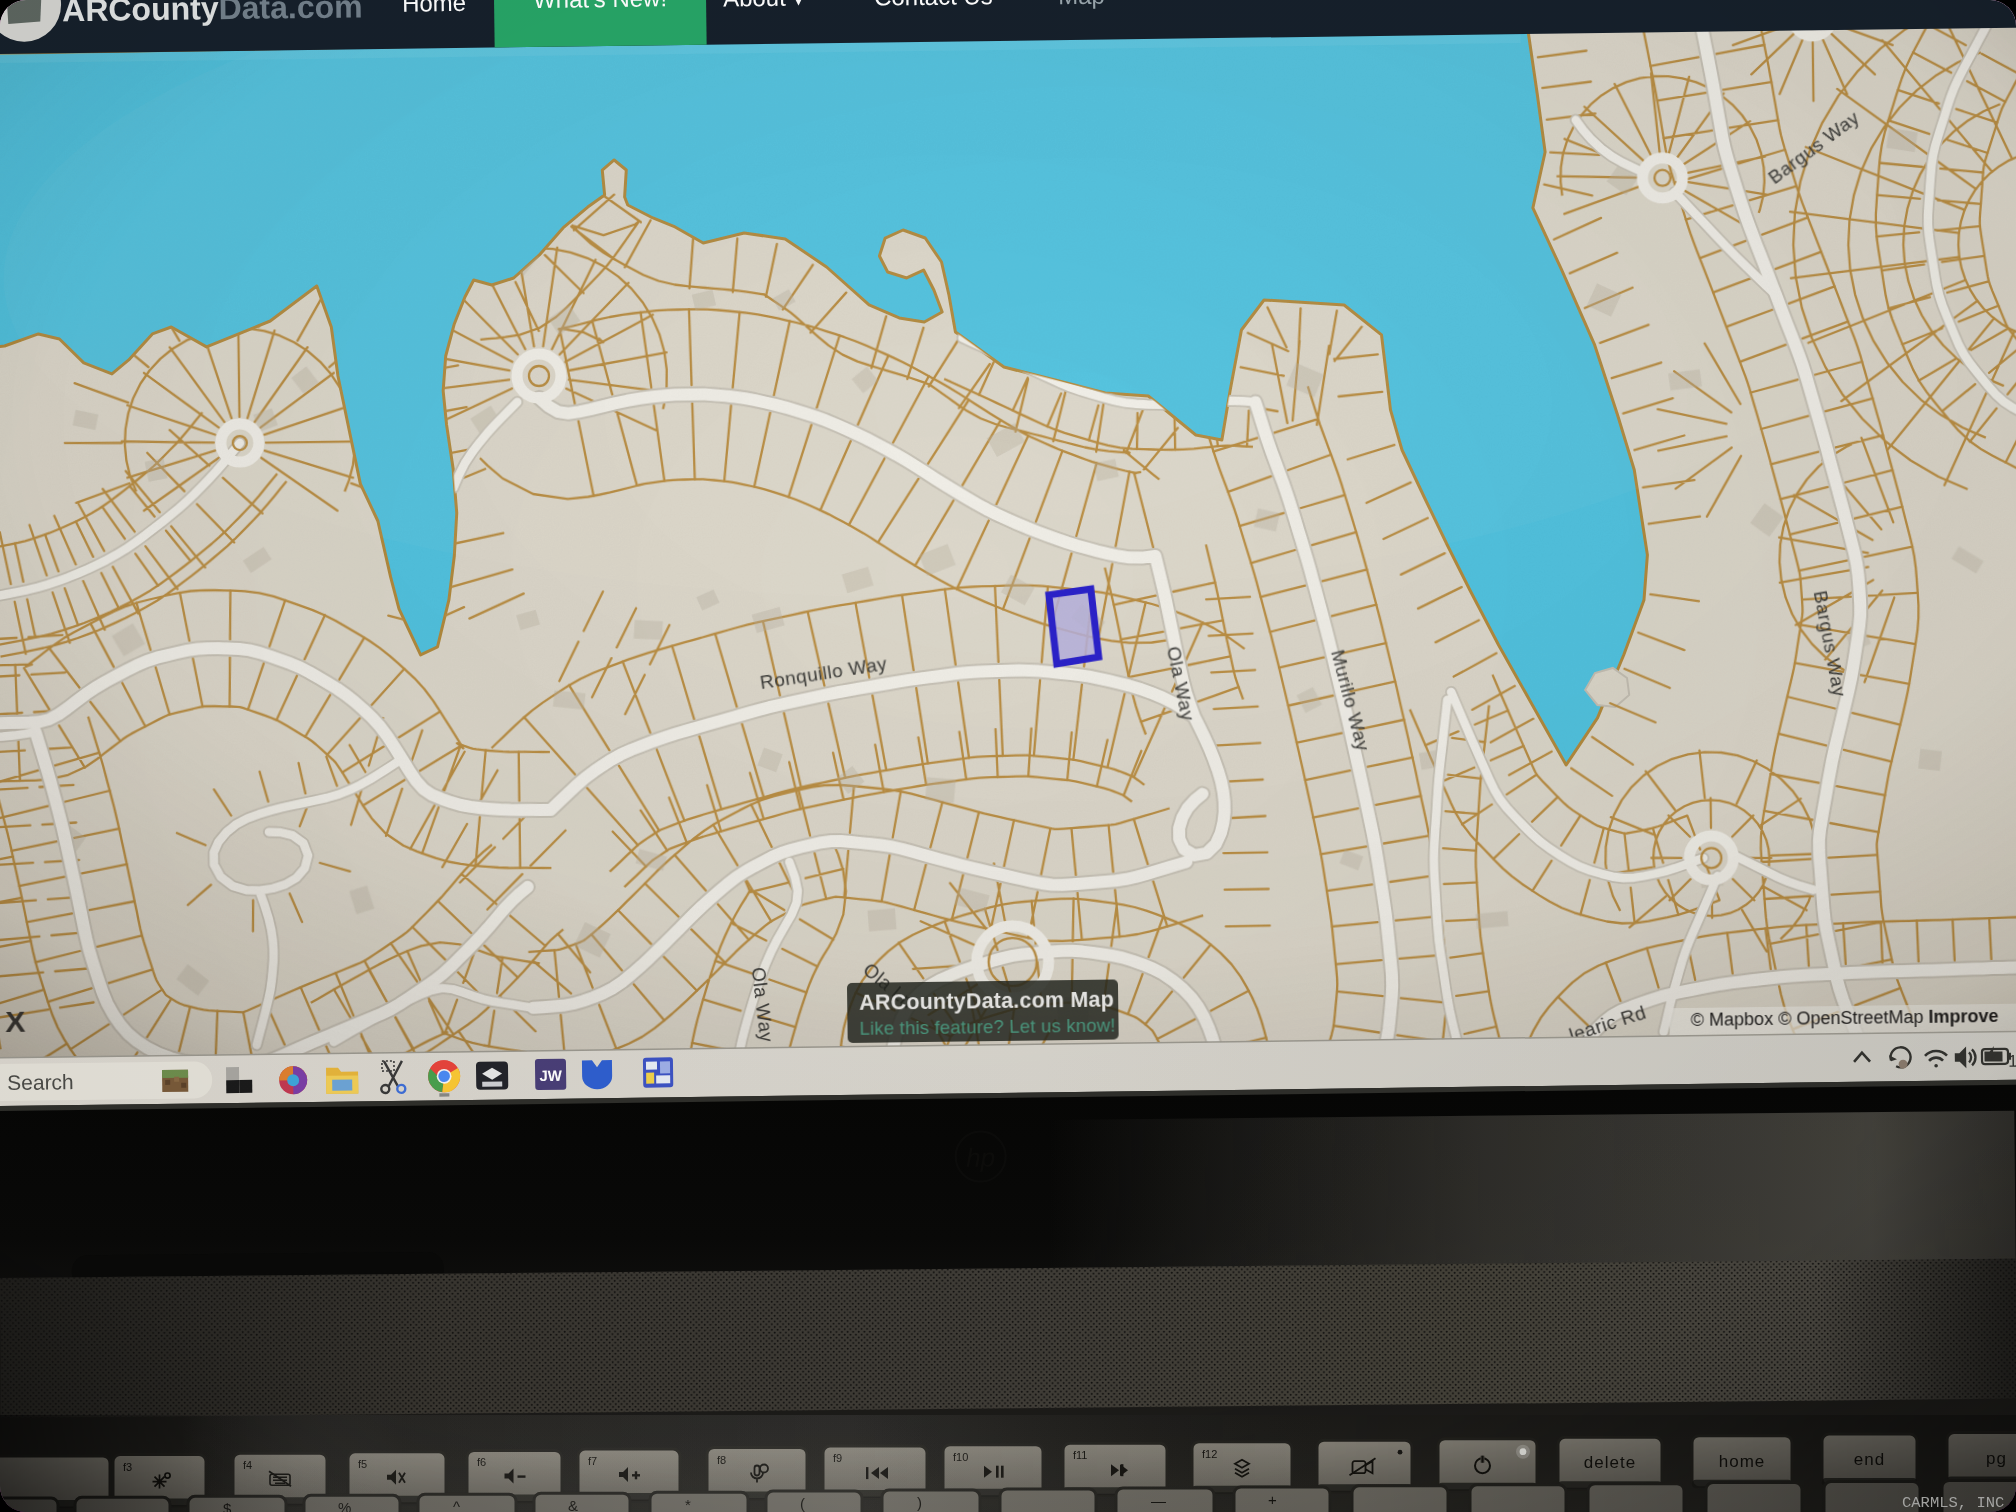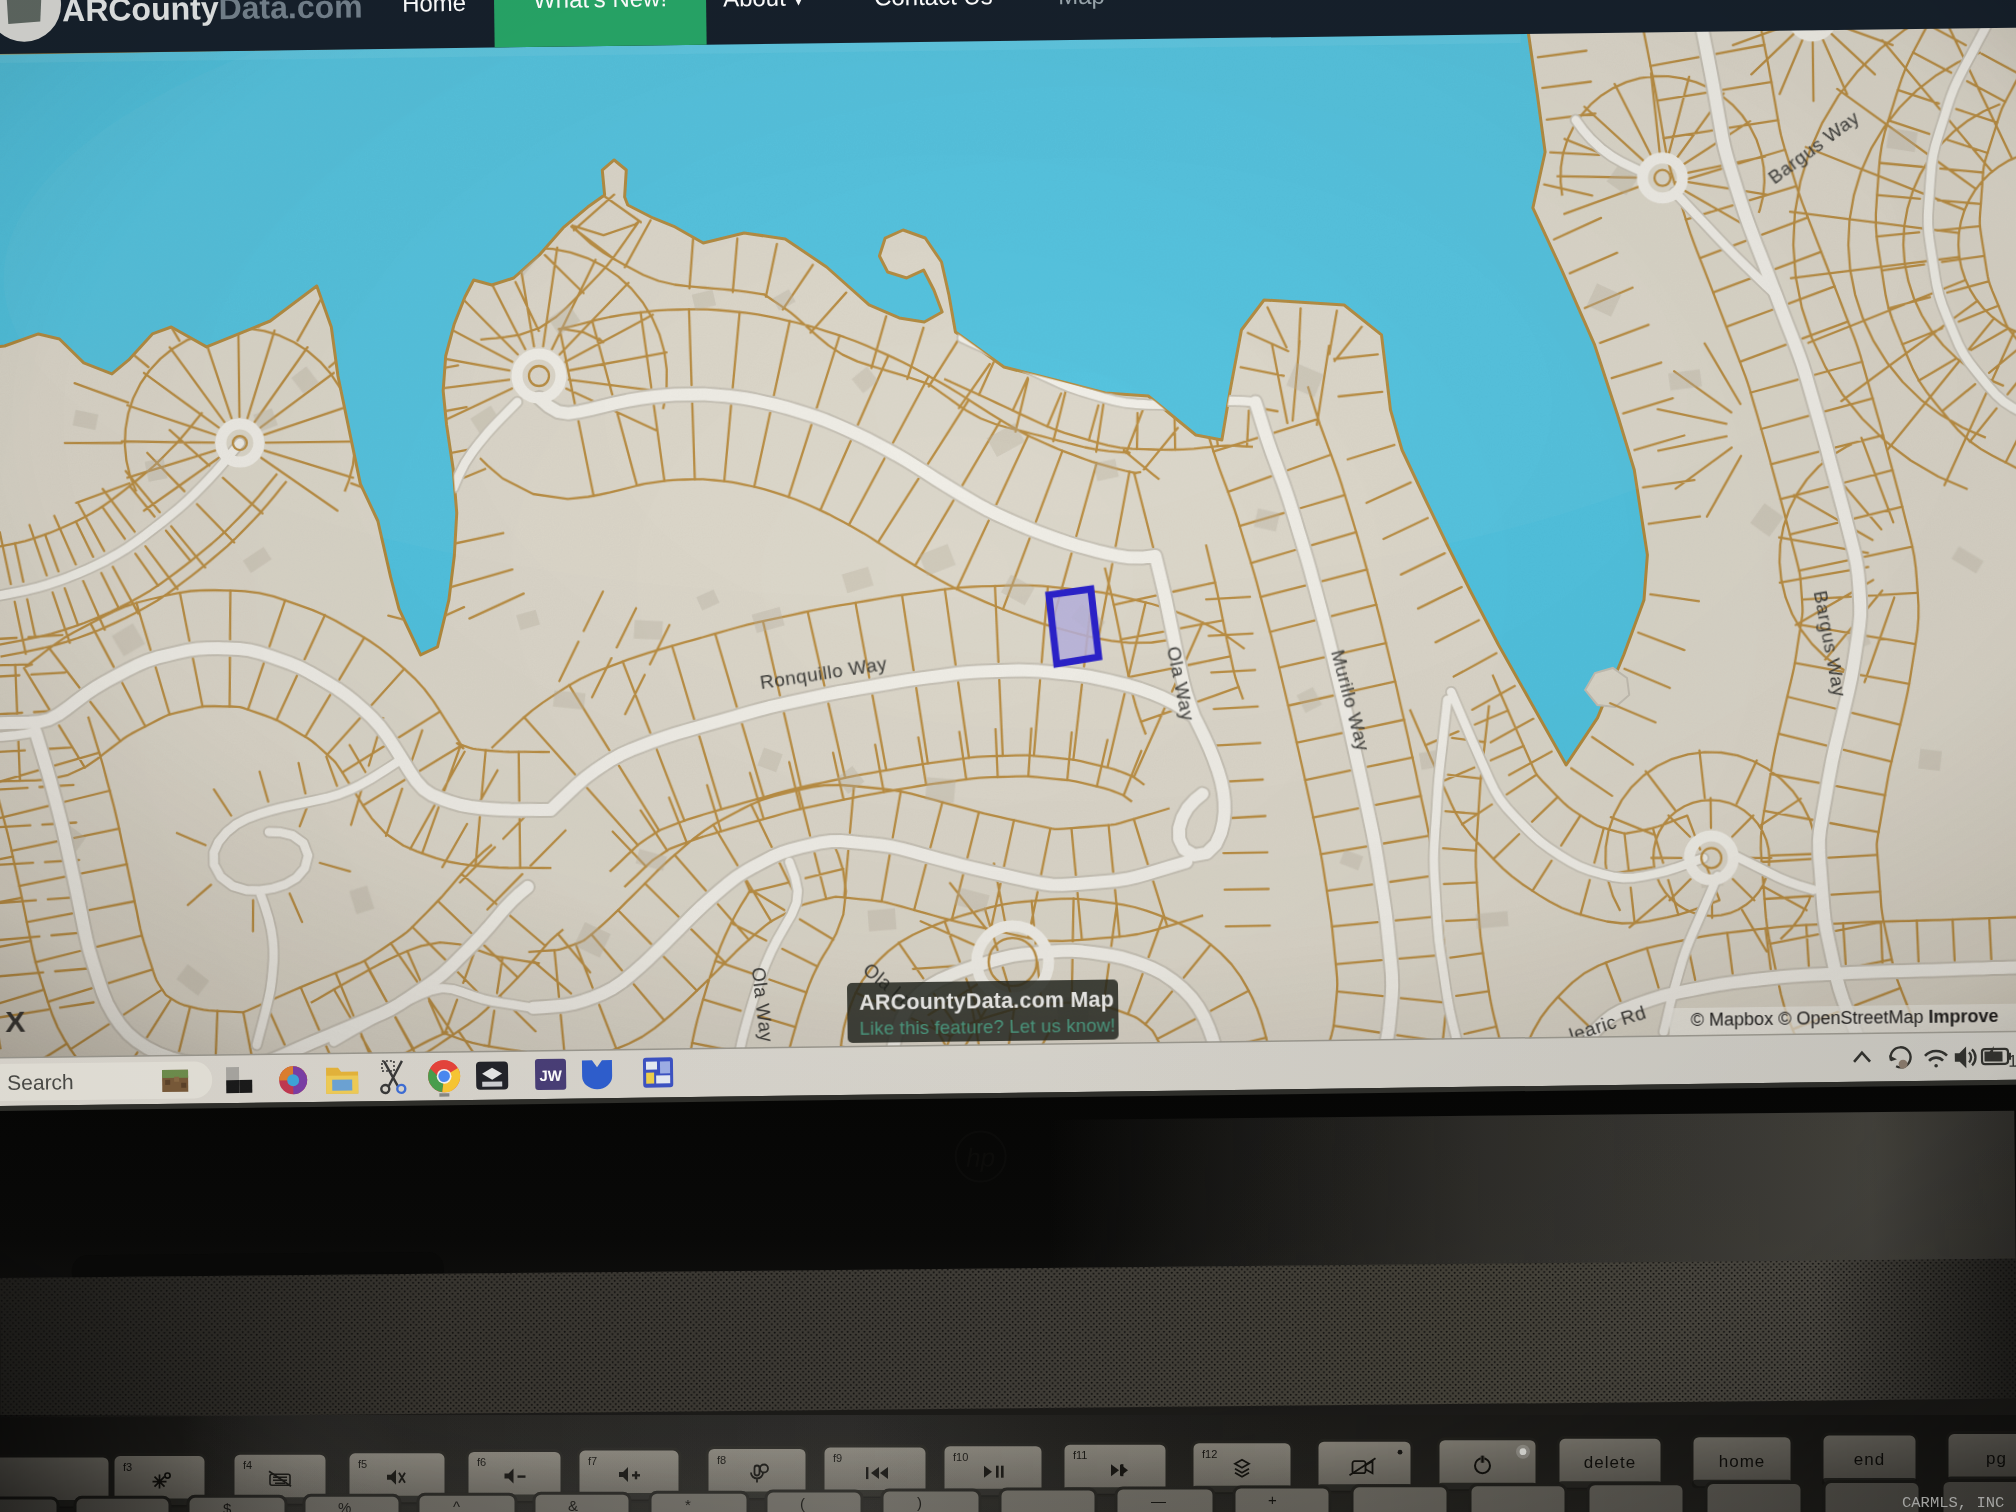--- a/index.html
+++ b/index.html
@@ -1,14 +1,14 @@
 <!DOCTYPE html>
 <html><head><meta charset="utf-8"><style>
 html,body{margin:0;padding:0;background:#000;}
-#wrap{position:relative;width:2016px;height:1512px;overflow:hidden;background:#a21caf;font-family:"Liberation Sans",sans-serif;}
+#wrap{position:relative;width:2016px;height:1512px;overflow:hidden;background:#a21caf;font-family:"Liberation Sans",sans-serif;border-radius:26px;}
 svg{display:block}
 </style></head><body>
 <div id="wrap">
 <svg width="2016" height="1512" viewBox="0 0 2016 1512" xmlns="http://www.w3.org/2000/svg" font-family="Liberation Sans, sans-serif">
       <defs>
         <clipPath id="mapclip">
           <rect x="-60" y="-40" width="2180" height="1102"></rect>
         </clipPath>
         <linearGradient id="tb" x1="0" y1="0" x2="1" y2="0">
           <stop offset="0" stop-color="#dcd8d0"></stop>

